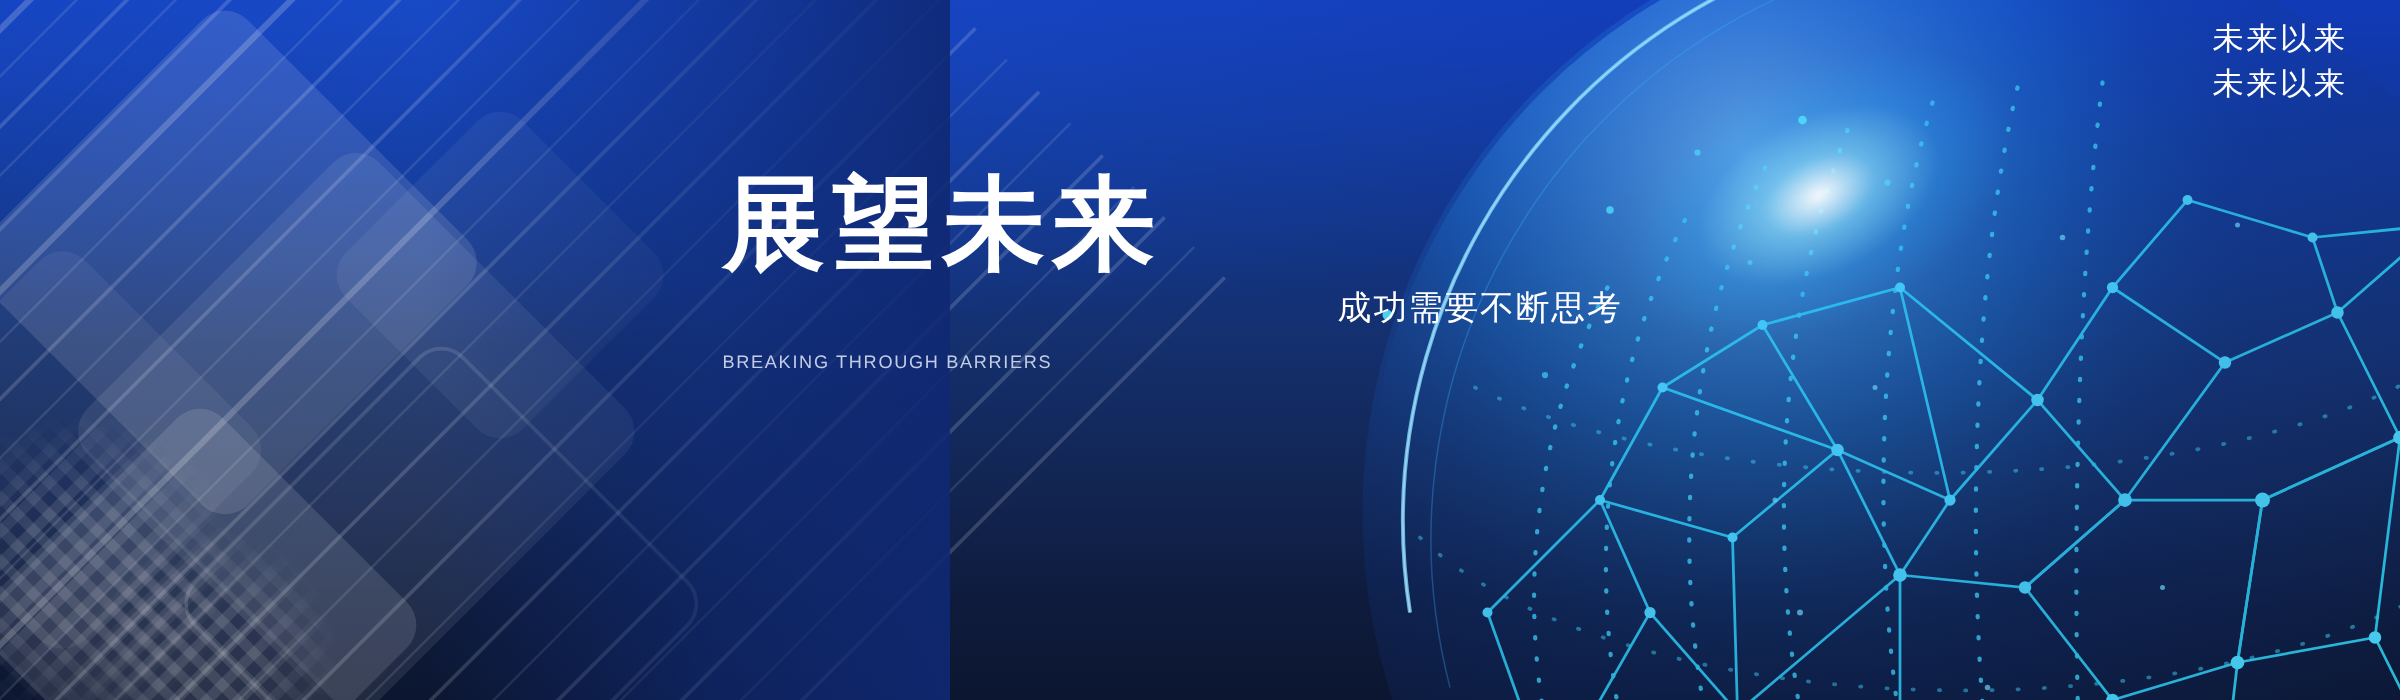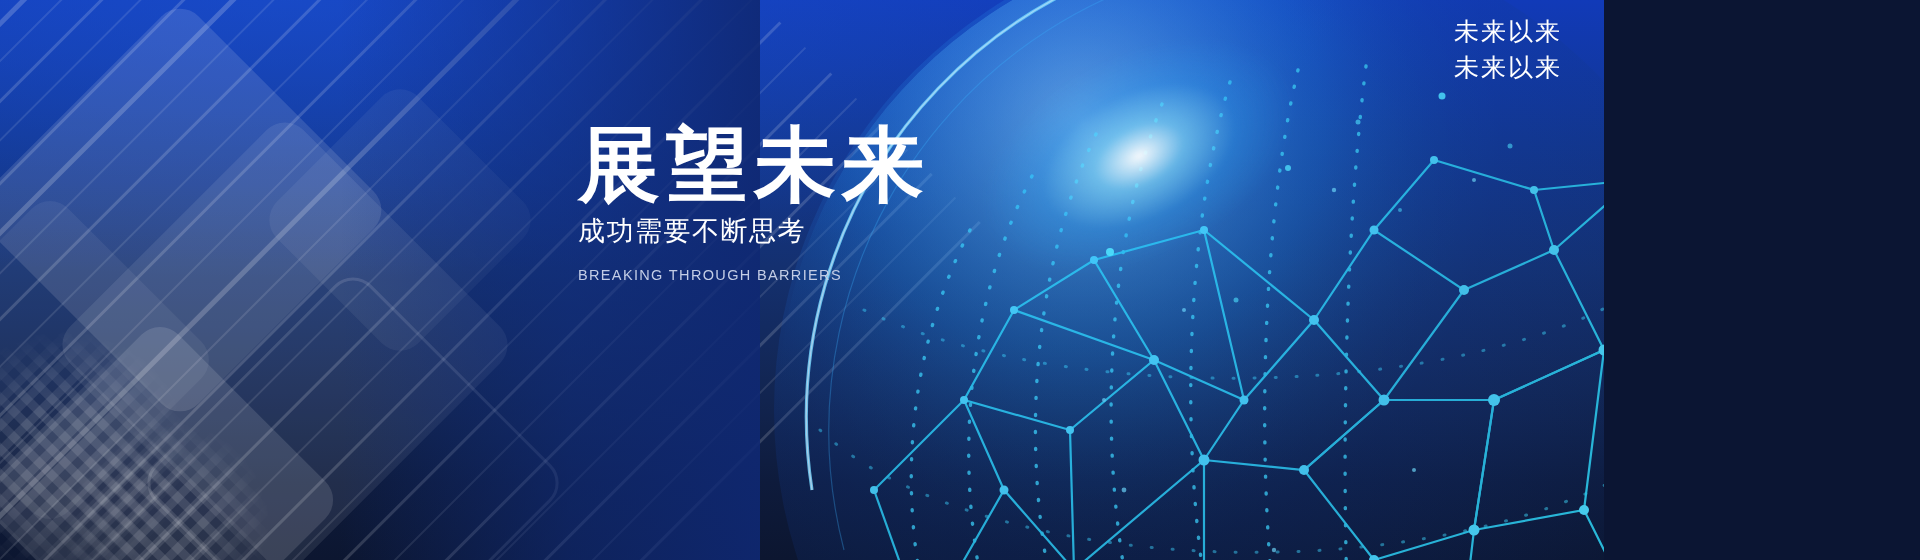--- a/index.html
+++ b/index.html
@@ -2,21 +2,21 @@
 <html><head>
 <meta charset="utf-8">
 <style>
   html, body {
     margin: 0;
     padding: 0;
     background: #0b1533;
   }
   #banner {
     position: relative;
-    width: 1604px;
+    width: 1920px;
     height: 560px;
     overflow: hidden;
     font-family: "Liberation Sans", "DejaVu Sans", sans-serif;
     background:
       radial-gradient(120% 90% at 18% 0%, rgba(30,86,210,0.55) 0%, rgba(30,86,210,0.0) 55%),
       linear-gradient(180deg, #113ab8 0%, #12368f 26%, #14306f 48%, #122551 70%, #0e1b3c 86%, #0c1630 100%);
   }
 
   
   .deco-layer {
@@ -99,21 +99,21 @@
     position: absolute;
     inset: 0;
     border-radius: 50%;
     background: radial-gradient(circle at 32% 22%, rgba(40,150,255,0.30) 0%, rgba(18,60,150,0.22) 42%, rgba(10,30,80,0.10) 70%, rgba(8,20,60,0) 86%);
   }
 
   
   .copy {
     position: absolute;
     left: 578px;
-    top: 124px;
+    top: 139px;
     width: 720px;
   }
   .h1 {
     font-size: 82px;
     font-weight: bold;
     color: #ffffff;
     letter-spacing: 6px;
     line-height: 1.0;
     margin: 0 0 6px 0;
     white-space: nowrap;
@@ -136,21 +136,21 @@
     white-space: nowrap;
   }
   .en-small {
     font-size: 14.5px;
     font-weight: 400;
     color: #c3cde6;
     letter-spacing: 1.35px;
     line-height: 1.85;
     white-space: nowrap;
   }
-  .cn-block { margin-top: 2px; }
+  .cn-block { margin-top: 2px; text-align: right; }
   .en-block { margin-top: 12px; }
 
   
   .corner {
     position: absolute;
     right: 42px;
     top: 14px;
     text-align: right;
   }
   .corner div {

